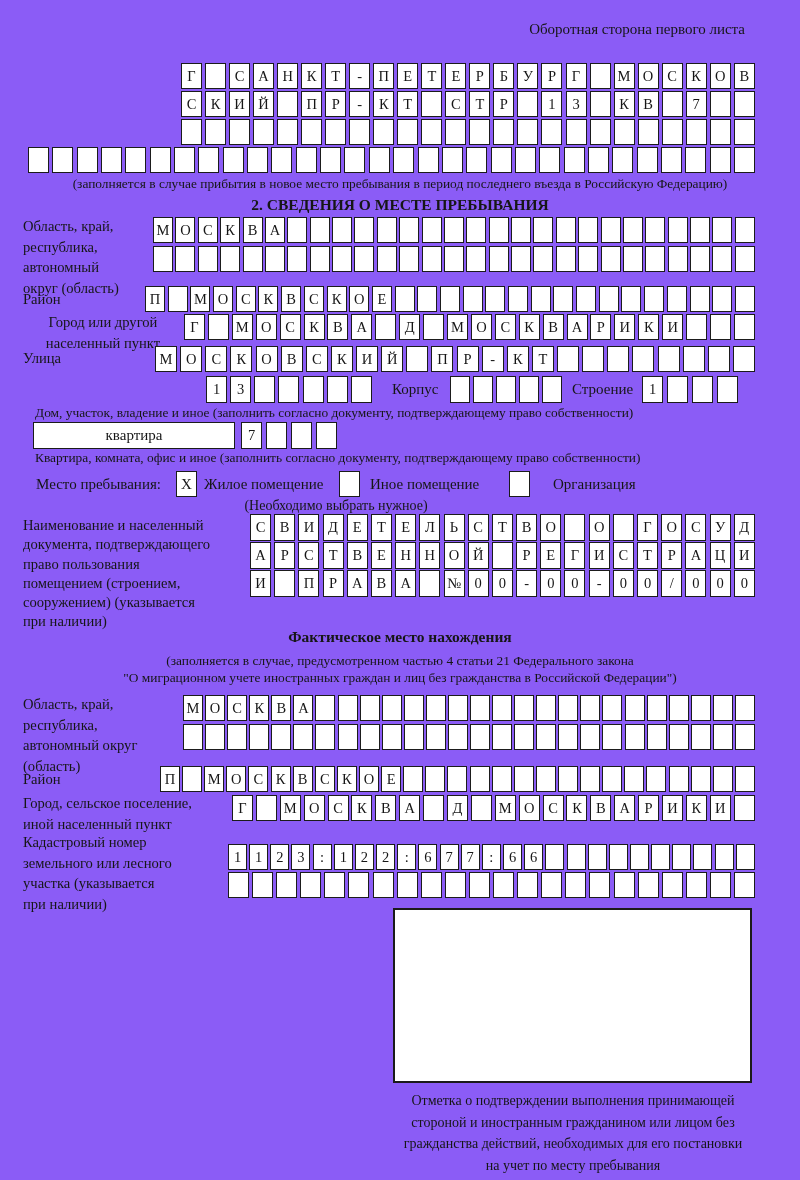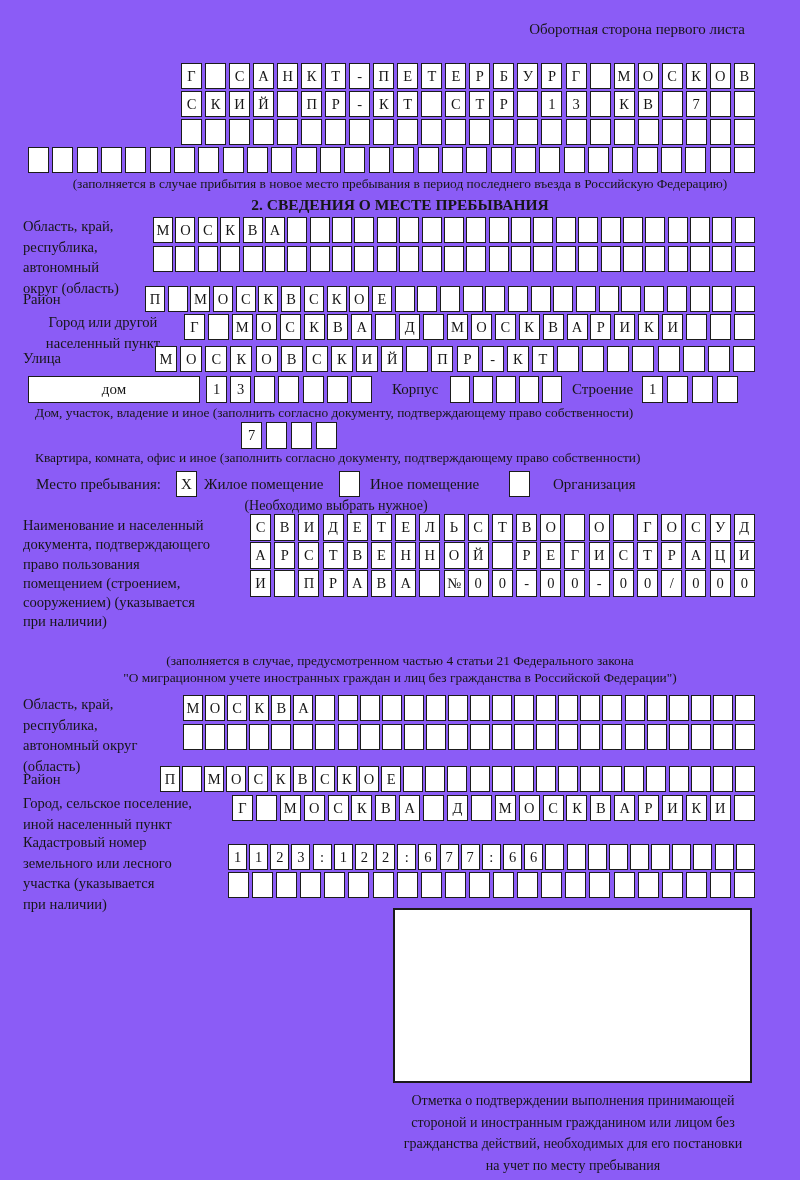--- a/index.html
+++ b/index.html
@@ -302,21 +302,20 @@
       <span class="cell"></span>
       <span class="cell"></span>
       <span class="cell"></span>
       <span class="cell"></span>
       <span class="cell"></span>
       <span class="cell"></span>
       <span class="cell"></span>
       <span class="cell"></span>
     </div>
 
-  <div class="wbox" style="left:28px;top:376px;width:172px;">дом</div>
   <div class="cells" style="left:206px;top:376px;width:166px;--cw:21px;--ch:27px;">
       <span class="cell">1</span>
       <span class="cell">3</span>
       <span class="cell"></span>
       <span class="cell"></span>
       <span class="cell"></span>
       <span class="cell"></span>
       <span class="cell"></span>
     </div>
   <div class="txt" style="left:392px;top:380px;">Корпус</div>
@@ -329,20 +328,21 @@
     </div>
   <div class="txt" style="left:572px;top:380px;">Строение</div>
   <div class="cells" style="left:642px;top:376px;width:96px;--cw:21px;--ch:27px;">
       <span class="cell">1</span>
       <span class="cell"></span>
       <span class="cell"></span>
       <span class="cell"></span>
     </div>
   <div class="note" style="left:35px;top:405px;text-align:left;">Дом, участок, владение и иное (заполнить согласно документу, подтверждающему право собственности)</div>
 
+  <div class="wbox" style="left:33px;top:422px;width:202px;">квартира</div>
   <div class="cells" style="left:241px;top:422px;width:96px;--cw:21px;--ch:27px;">
       <span class="cell">7</span>
       <span class="cell"></span>
       <span class="cell"></span>
       <span class="cell"></span>
     </div>
   <div class="note" style="left:35px;top:450px;text-align:left;">Квартира, комната, офис и иное (заполнить согласно документу, подтверждающему право собственности)</div>
 
   <div class="txt" style="left:36px;top:475px;">Место пребывания:</div>
   <div class="chk" style="left:176px;top:471px;">X</div>
@@ -422,20 +422,21 @@
       <span class="cell">0</span>
       <span class="cell">-</span>
       <span class="cell">0</span>
       <span class="cell">0</span>
       <span class="cell">/</span>
       <span class="cell">0</span>
       <span class="cell">0</span>
       <span class="cell">0</span>
     </div>
 
+  <div class="hdr" style="top:628px;">Фактическое место нахождения</div>
   <div class="note" style="left:0;top:653px;width:800px;">(заполняется в случае, предусмотренном частью 4 статьи 21 Федерального закона</div>
   <div class="note" style="left:0;top:670px;width:800px;">"О миграционном учете иностранных граждан и лиц без гражданства в Российской Федерации")</div>
 
   <div class="lbl" style="left:23px;top:694px;width:160px;">Область, край,
 республика,
 автономный округ
 (область)</div>
   <div class="cells" style="left:183px;top:695px;width:572px;--cw:20px;">
       <span class="cell">М</span>
       <span class="cell">О</span>

